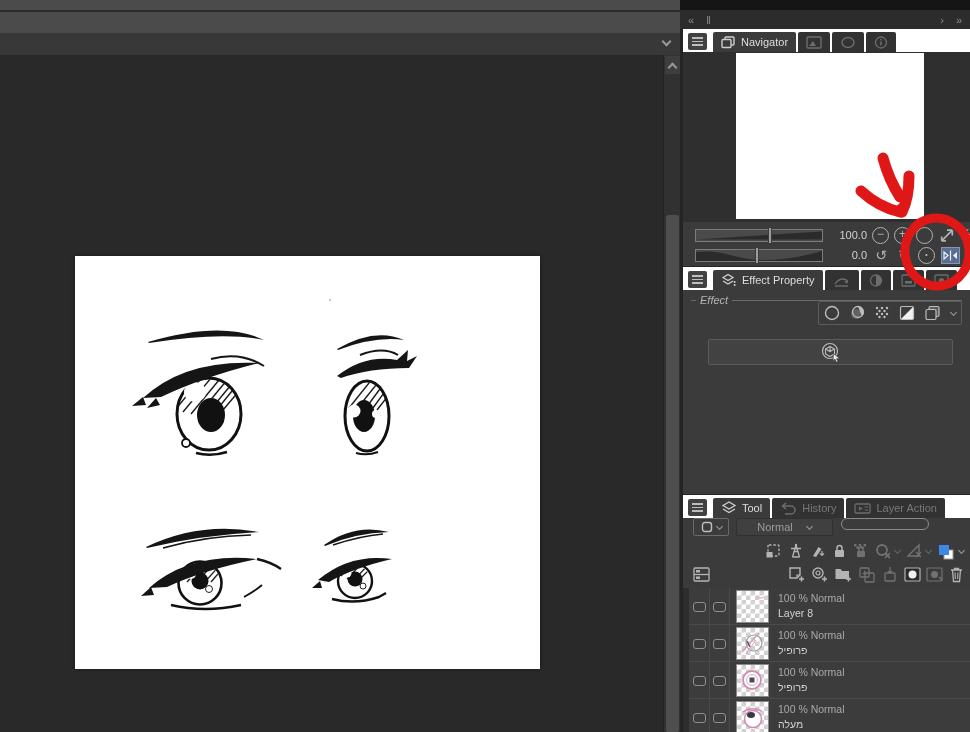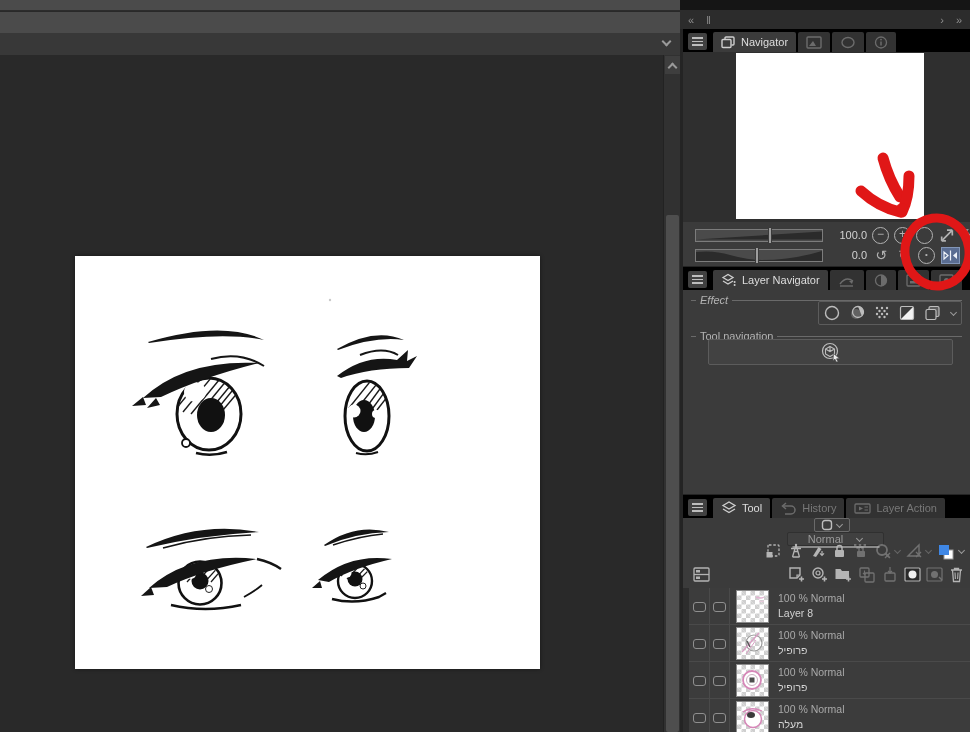--- a/index.html
+++ b/index.html
@@ -24,21 +24,21 @@
   .chev.small { width:5px; height:5px; border-width:1.5px; transform:rotate(45deg); margin-top:-2px; }
   .subbar .chev { position:absolute; right:10px; top:8px; }
 
   
   .right-area { left:680px; top:0; width:290px; height:732px; background:#242424; }
   .dock-strip { left:0; top:0; width:290px; height:10px; background:#151515; }
   .dock-header { left:0; top:10px; width:290px; height:19px; background:#2c2c2c; color:#8f8f8f; font-size:11px; display:flex; align-items:center; padding:0 8px; gap:12px; }
   .dock-header .spacer { flex:1; }
 
   .panel { background:#3b3b3b; left:3px; width:287px; overflow:hidden; }
-  .tabbar { height:23px; background:#000000; display:flex; align-items:flex-end; padding-left:3px; gap:2px; }
+  .tabbar { height:23px; background:#ffffff; display:flex; align-items:flex-end; padding-left:3px; gap:2px; }
   .menu-btn { width:19px; height:17px; margin:0 4px 2px 2px; background:#414141; border-radius:2px; display:flex; flex-direction:column; justify-content:center; gap:2px; padding:0 4px; }
   .menu-btn i { height:1.5px; background:#bdbdbd; display:block; }
   .tab { height:20px; display:flex; align-items:center; gap:5px; padding:0 8px; background:#323232; color:#787878; font-size:11px; border-radius:2px 2px 0 0; white-space:nowrap; }
   .tab.active { background:#3b3b3b; color:#dedede; }
   .tab svg { flex:none; }
 
   
   .nav-view { left:0; top:23px; width:287px; height:170px; background:#2f2f2f; position:absolute; }
   .nav-thumb { left:53px; top:1px; width:188px; height:166px; background:#ffffff; }
   .nav-controls { left:0; top:193px; width:267px; height:44px; position:absolute; padding:3px 2px 0 12px; }
@@ -53,21 +53,21 @@
   .flip-v { width:14px; height:17px; margin-left:4px; overflow:hidden; flex:none; }
 
   
   .legend { display:flex; align-items:center; color:#b3b3b3; font-size:11px; gap:4px; padding-right:8px; }
   .legend::before { content:""; width:5px; height:1px; background:#6a6a6a; }
   .legend::after { content:""; flex:1; height:1px; background:#6a6a6a; }
   .fx-group { position:absolute; right:8px; top:34px; border:1px solid #5c5c5c; border-radius:2px; height:24px; display:flex; align-items:center; padding:0 5px; gap:9px; }
   .toolnav-btn { position:absolute; left:25px; top:72px; width:245px; height:26px; background:#424242; border:1px solid #5c5c5c; border-radius:2px; display:flex; align-items:center; justify-content:center; }
 
   
-  .blend-row { position:absolute; left:0; top:23px; width:287px; height:22px; display:flex; align-items:center; padding-left:10px;flex-direction:column; }
+  .blend-row { position:absolute; left:0; top:23px; width:287px; height:22px; display:flex; align-items:flex-start; padding-left:10px; }
   .blend-sq { width:36px; height:18px; border:1px solid #6a6a6a; border-radius:2px; display:flex; align-items:center; justify-content:center; gap:4px; }
   .blend-sel { width:97px; height:18px; background:#404040; border:1px solid #303030; border-radius:2px; margin-left:7px; display:flex; align-items:center; justify-content:center; gap:14px; color:#9b9b9b; font-size:11px; }
   .opacity-bar { width:88px; height:12px; border:1px solid #8a8a8a; border-radius:6px; margin-left:8px; }
   .lock-row { position:absolute; left:0; top:45px; width:287px; height:22px; display:flex; align-items:center; justify-content:flex-end; padding-right:6px; gap:6px; }
   .cmd-row { position:absolute; left:0; top:67px; width:287px; height:25px; display:flex; align-items:center; padding:0 6px 0 10px; gap:5px; }
   .cmd-row .spacer { flex:1; }
   .dim { opacity:.45; }
 
   .layer-list { position:absolute; left:0; top:93px; width:287px; height:144px; background:#373737; }
   .lrow { position:absolute; left:0; width:287px; height:37px; background:#3c3c3c; border-bottom:1px solid #4a4a4a; }
@@ -307,21 +307,21 @@
           <i></i>
           <i></i>
           <i></i>
         </span>
       <div class="tab active">
         <svg width="16" height="14" viewBox="0 0 16 14">
             <path d="M2 4.5 L7 1.5 L12 4.5 L7 7.5 Z M2 8 L7 11 L12 8" fill="none" stroke="#cfcfcf" stroke-width="1.3"></path>
             <circle cx="13.6" cy="9" r="1" fill="#cfcfcf"></circle>
             <circle cx="13.6" cy="12" r="1" fill="#cfcfcf"></circle>
           </svg>
-        <span>Layer Navigator</span>
+        <span>Effect Property</span>
       </div>
       <div class="tab">
         <svg width="18" height="13" viewBox="0 0 18 13">
             <path d="M2 10 Q8 2 15 7" fill="none" stroke="#6c6c6c" stroke-width="1.5"></path>
             <path d="M15 7 l-4 0 l3 3 Z" fill="#6c6c6c"></path>
             <path d="M2 12 h13" stroke="#6c6c6c" stroke-width="1.4"></path>
           </svg>
       </div>
       <div class="tab">
         <svg width="14" height="13" viewBox="0 0 14 13">
@@ -372,23 +372,20 @@
           <rect x="1.5" y="1.5" width="13" height="13" rx="1.5" fill="#f2f2f2"></rect>
           <path d="M2 2 L14 2 L2 14 Z" fill="#3c3c3c"></path>
           <rect x="1.5" y="1.5" width="13" height="13" rx="1.5" fill="none" stroke="#bdbdbd" stroke-width="1.2"></rect>
         </svg>
       <svg width="18" height="16" viewBox="0 0 18 16">
           <rect x="5" y="1.5" width="10" height="10" rx="1.5" fill="#5c5c5c" stroke="#bdbdbd" stroke-width="1.2"></rect>
           <rect x="2" y="4.5" width="10" height="10" rx="1.5" fill="#3b3b3b" stroke="#bdbdbd" stroke-width="1.2"></rect>
         </svg>
       <span class="chev small"></span>
     </div>
-    <div class="legend" style="position:absolute; left:8px; right:0; top:63px;">
-        <span>Tool navigation</span>
-      </div>
     <div class="toolnav-btn">
       <svg width="22" height="20" viewBox="0 0 22 20">
           <circle cx="10" cy="9" r="7.5" fill="none" stroke="#bdbdbd" stroke-width="1.2"></circle>
           <path d="M10 4.5 L14.5 7 V12 L10 14.5 L5.5 12 V7 Z M10 4.5 V9.5 M5.5 7 L10 9.5 L14.5 7" fill="none" stroke="#bdbdbd" stroke-width="1.1"></path>
           <path d="M13.5 11.5 l6 5 l-3 .3 l1.6 3 l-1.8 .2 l-1.5 -3 l-1.8 2 Z" fill="#ededed" stroke="#4a4a4a" stroke-width=".7"></path>
         </svg>
     </div>
   </div>
 
   <div class="abs panel" style="top:495px; height:237px;">

